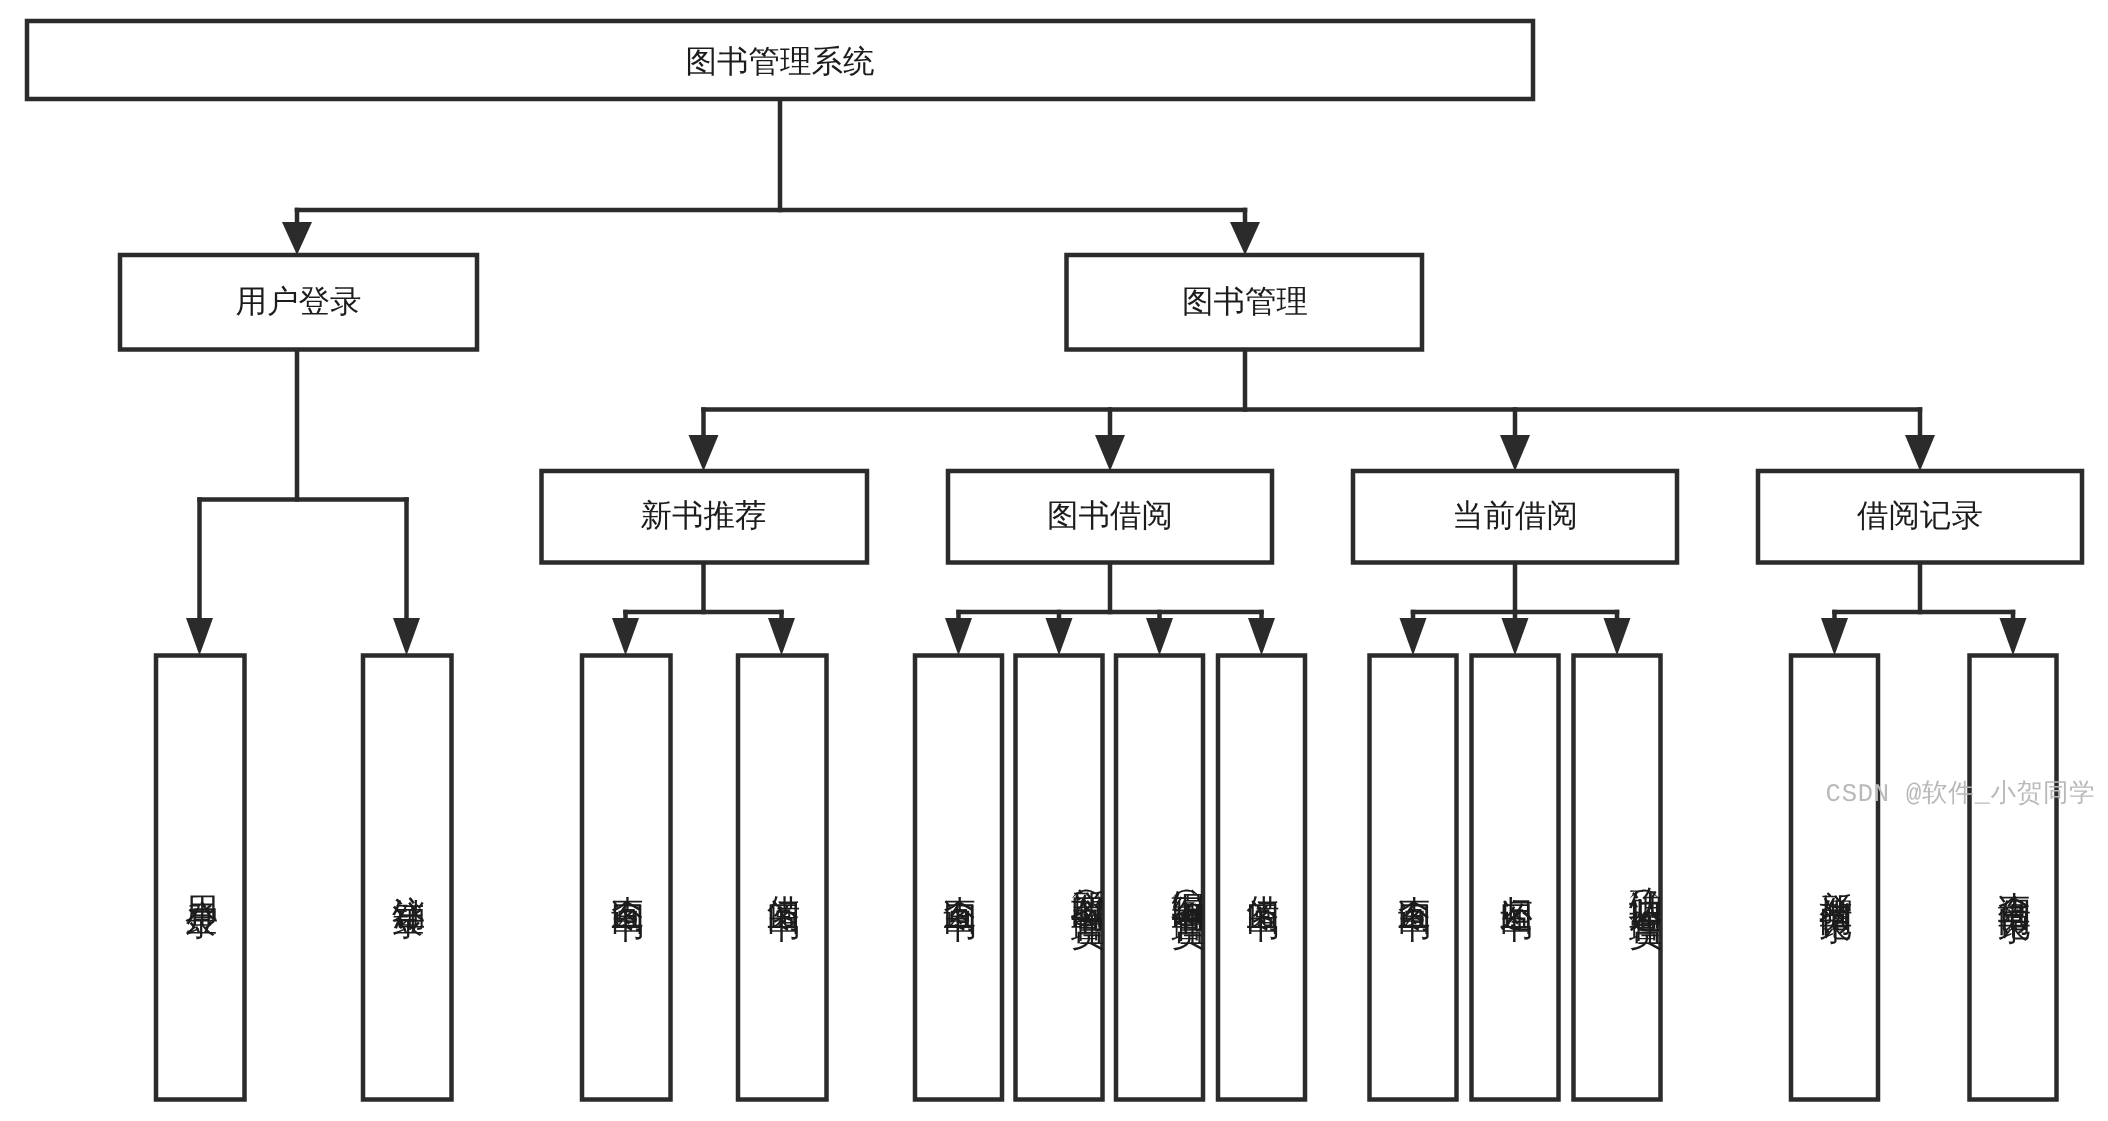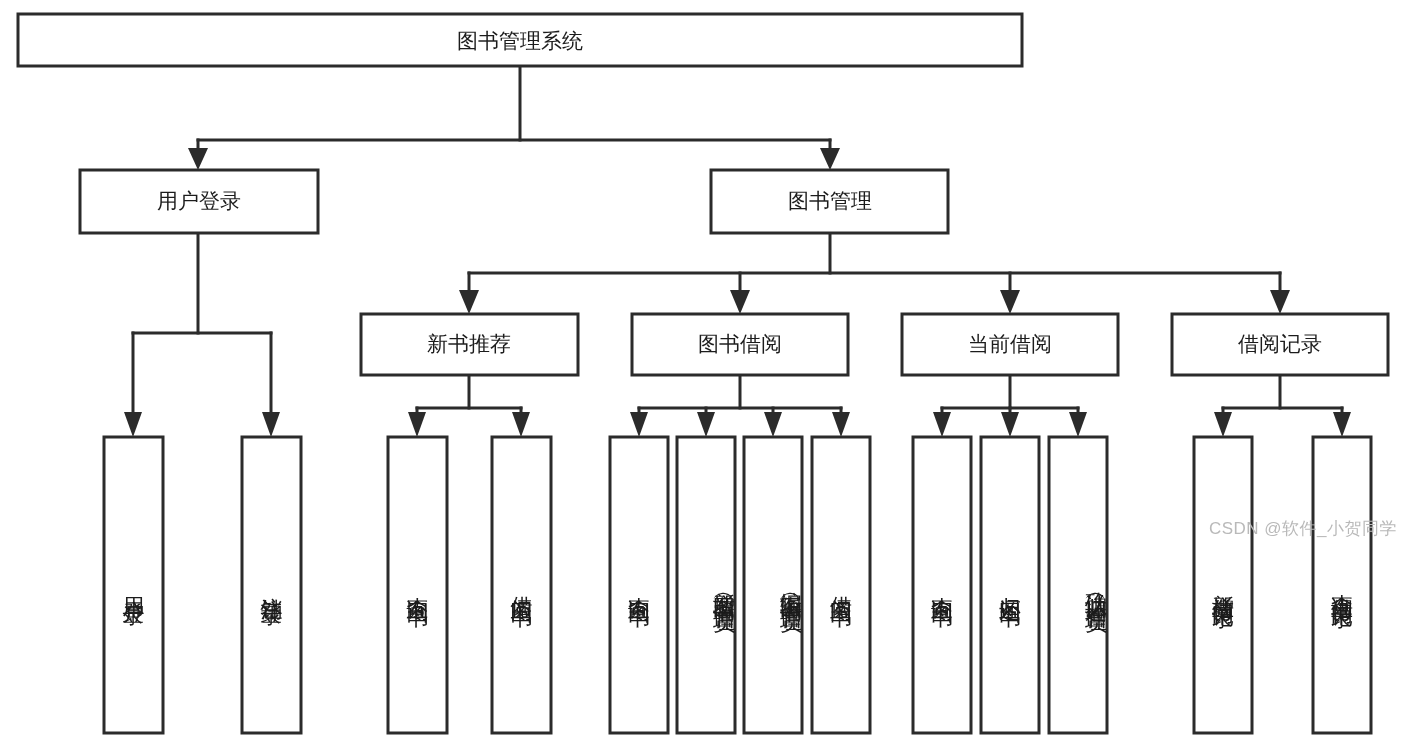--- a/index.html
+++ b/index.html
@@ -60,21 +60,21 @@
     line-height: 1.0;
     letter-spacing: 3px;
     color: #1c1c1c;
     pointer-events: none;
     white-space: nowrap;
   }
   .watermark {
     position: absolute;
     right: 8px;
     bottom: 6px;
-    font-family: Liberation Sans, sans-serif;
+    font-family: Liberation Mono, monospace;
     font-size: 17px;
     color: #b9b9b9;
     letter-spacing: 0.5px;
     white-space: nowrap;
   }
 </style>
 </head>
 <body>
 
 <div id="diagram-root">

